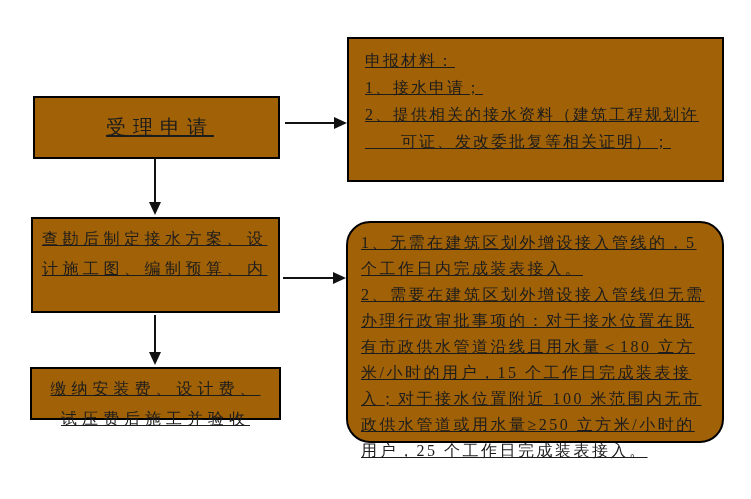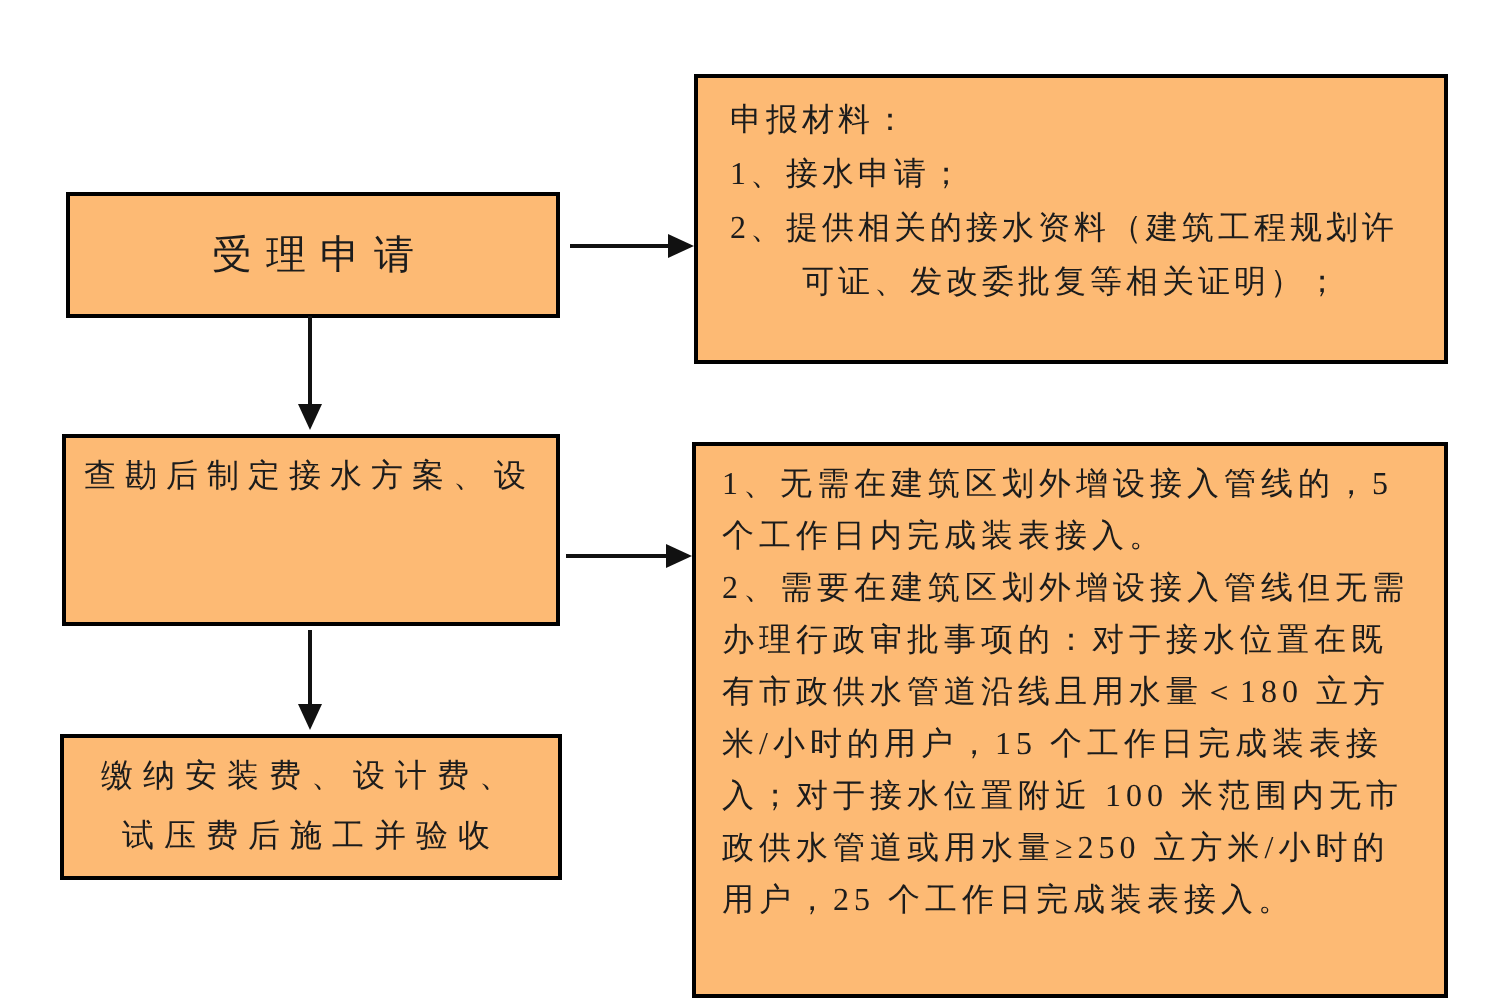--- a/index.html
+++ b/index.html
@@ -8,51 +8,52 @@
     width:751px; height:499px;
     background:var(--bg, #ffffff);
     color:var(--text, #1c1c1c);
     font-family:"Liberation Serif","DejaVu Serif",serif;
     overflow:hidden;
   }
   .box {
     position:absolute;
     box-sizing:border-box;
     border:2px solid var(--border, #000000);
-    background:#fdba74;
+    background:#a16207;
+    text-decoration:underline;
   }
   .tline { white-space:pre; }
 
   
   #box-accept {
     left:33px; top:96px; width:247px; height:63px;
     display:flex; align-items:center; justify-content:center;
     font-size:20px; letter-spacing:7px; text-indent:7px;
   }
   #box-plan {
     left:31px; top:217px; width:249px; height:96px;
     padding:5px 18px 0 9px;
     font-size:16px; letter-spacing:4.5px; line-height:30px;
   }
   #box-construct {
-    left:30px; top:367px; width:251px; height:73px;
+    left:30px; top:367px; width:251px; height:53px;
     padding-top:5px; text-align:center;
     font-size:16px; letter-spacing:5px; line-height:30px;
   }
 
   
   #box-materials {
     left:347px; top:37px; width:377px; height:145px;
     padding:8px 6px 0 16px;
     font-size:16px; letter-spacing:2px; line-height:27px;
   }
   #box-timelimits {
-    left:346px; top:221px; width:378px; height:278px;
+    left:346px; top:221px; width:378px; height:222px;
     padding:7px 12px 0 13px;
-    font-size:16px; letter-spacing:2.5px; line-height:26px;
+    font-size:16px; letter-spacing:2.5px; line-height:26px;border-radius:24px;
   }
 
   
   .arrow { position:absolute; }
   .arrow-right { height:12px; }
   .arrow-right .shaft {
     position:absolute; left:0; right:11px; top:5px; height:2px;
     background:var(--arrow, #000000);
   }
   .arrow-right .head {
@@ -81,20 +82,21 @@
 <body>
 
 <div id="canvas">
 
   <div class="box" id="box-accept">
       <div class="tline">受理申请</div>
     </div>
 
   <div class="box" id="box-plan">
       <div class="tline">查勘后制定接水方案、设</div>
+      <div class="tline">计施工图、编制预算、内</div>
     </div>
 
   <div class="box" id="box-construct">
       <div class="tline">缴纳安装费、设计费、</div>
       <div class="tline">试压费后施工并验收</div>
     </div>
 
   <div class="box" id="box-materials">
       <div class="tline">申报材料：</div>
       <div class="tline">1、接水申请；</div>

